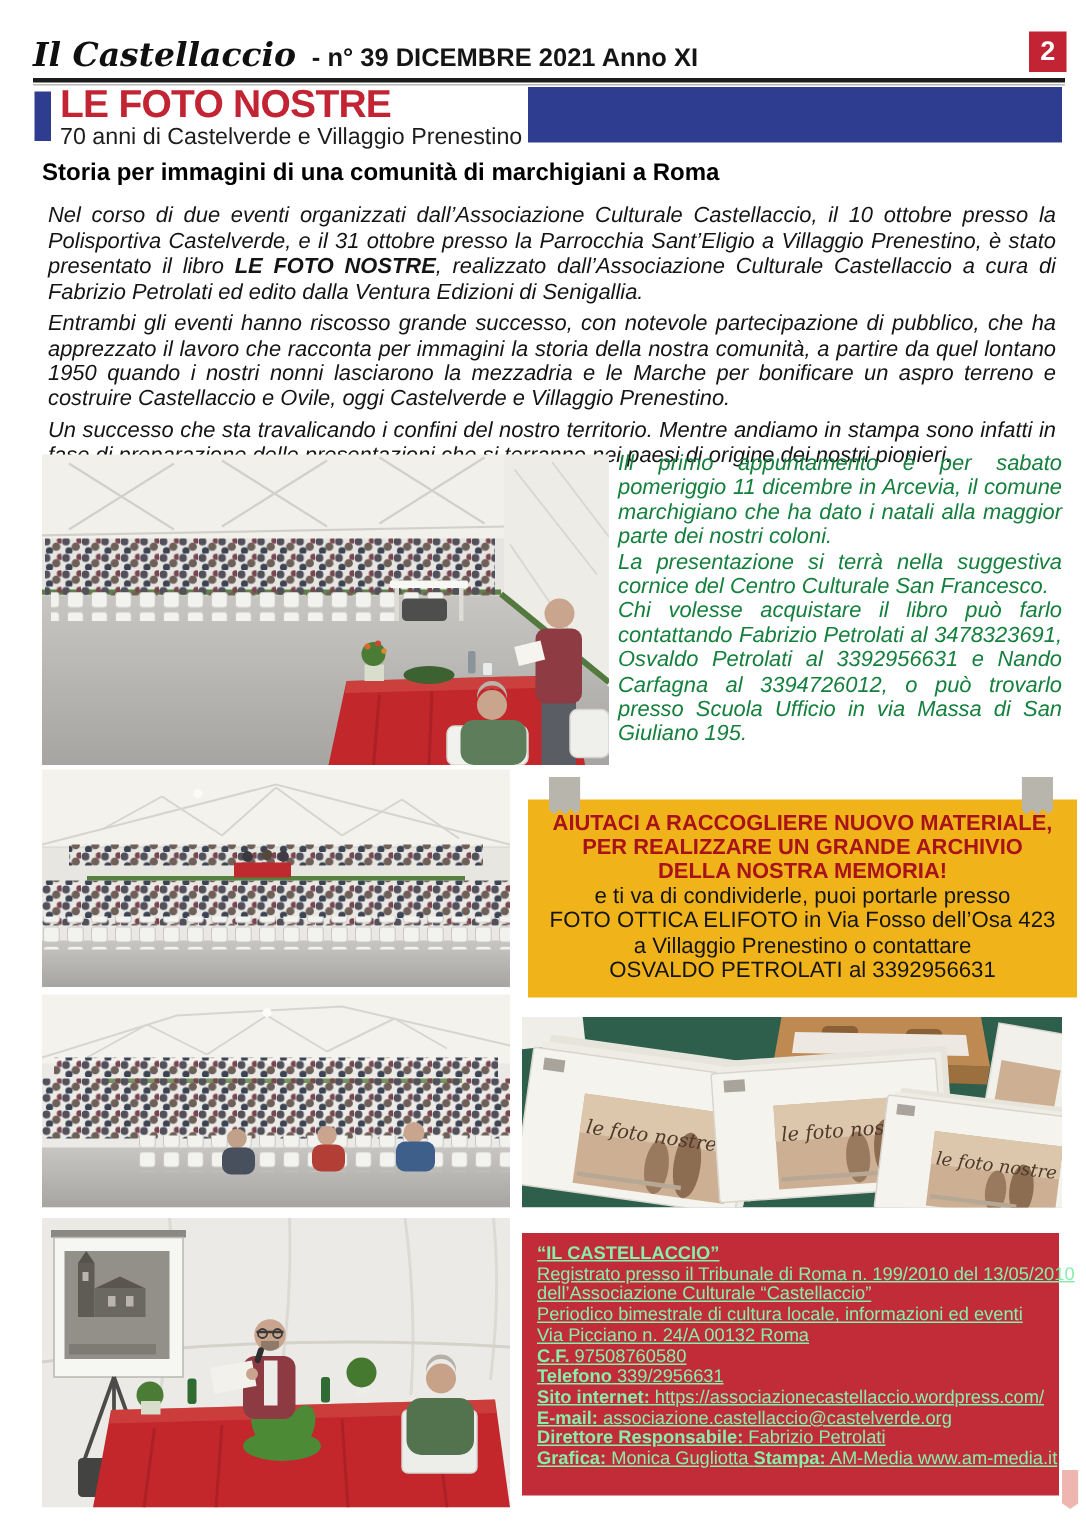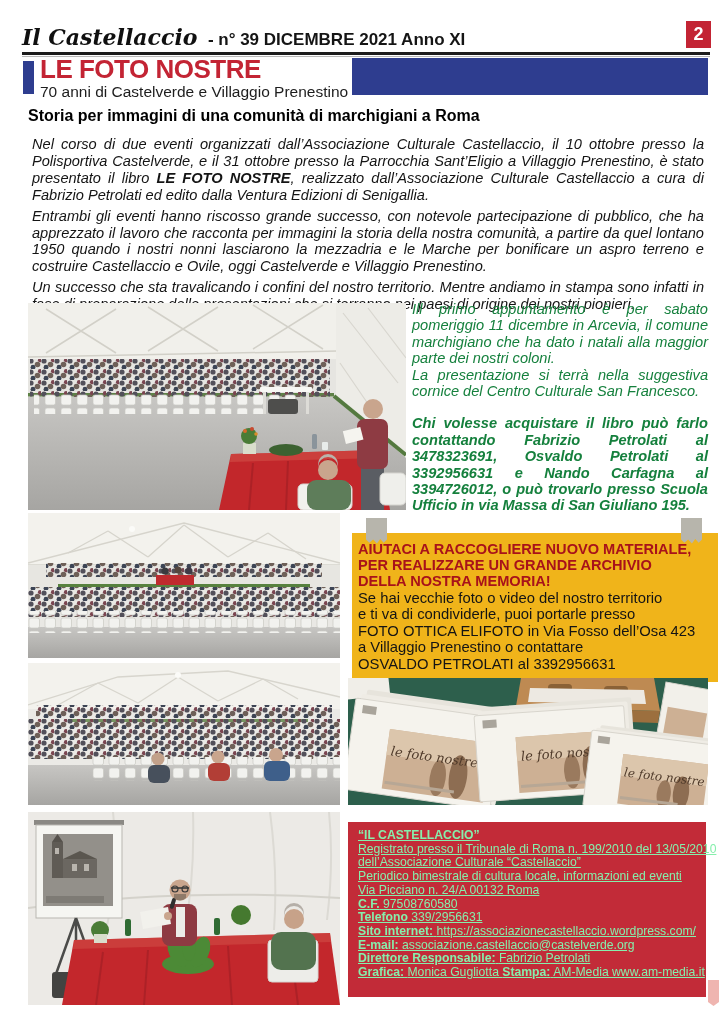--- a/index.html
+++ b/index.html
@@ -20,32 +20,32 @@
   .artsub{font-size:15.5px;color:#1d1d1d;line-height:17px;margin-top:1px;}
   .bluebar{position:absolute;left:352px;top:58px;width:356px;height:37px;background:#2E3D8F;}
   
   .heading{position:absolute;left:28px;top:107px;width:660px;font-size:16px;font-weight:bold;color:#000;}
   .bodytext{position:absolute;left:28px;top:132px;width:680px;font-style:italic;font-size:14.6px;
             line-height:16.9px;text-align:justify;color:#141414;}
   .bodytext p{margin:4px;}
   .rightcol{position:absolute;left:412px;top:301px;width:296px;font-style:italic;font-size:14.6px;
             line-height:16.4px;text-align:justify;color:#15803d;}
   .rightcol p{margin:0;}
-  .rightcol p.gap{margin-top:16px;font-weight:bold;}
+  .rightcol p.gap{margin-top:0;}
   
   .photo{position:absolute;}
   .photo svg{display:block;width:100%;height:100%;}
   .photo1{left:28px;top:303px;width:378px;height:207px;}
   .photo2{left:28px;top:513px;width:312px;height:145px;}
   .photo3{left:28px;top:663px;width:312px;height:142px;}
   .photo4{left:28px;top:812px;width:312px;height:193px;}
   .bookphoto{left:348px;top:678px;width:360px;height:127px;}
   
   .appeal{position:absolute;left:352px;top:533px;width:366px;box-sizing:border-box;background:#F0B41A;
-          padding:8px 6px 9px;}
+          text-align:center;padding:8px 6px 9px;}
   .appeal .hline{color:#A8121A;font-weight:bold;font-size:14.6px;line-height:16.2px;white-space:nowrap;}
   .appeal .bline{color:#141414;font-size:14.8px;line-height:16.6px;white-space:nowrap;}
   .tape{position:absolute;width:21px;height:27px;background:#B7B5AC;z-index:5;
         clip-path:polygon(0 0,100% 0,100% 80%,84% 92%,68% 78%,52% 94%,34% 80%,16% 92%,0 80%);}
   .tape1{left:366px;top:518px;}
   .tape2{left:681px;top:518px;}
   .pinktape{position:absolute;left:708px;top:980px;width:11px;height:26px;background:#EFB5B0;
         clip-path:polygon(0 0,100% 0,100% 85%,50% 100%,0 85%);}
   
   .footer{position:absolute;left:348px;top:822px;width:358px;box-sizing:border-box;background:#C22B38;
@@ -250,21 +250,20 @@
       <rect x="243" y="120" width="45" height="38" rx="10" fill="#53734F"></rect>
       <circle cx="266" cy="107" r="10" fill="#C7A289"></circle>
       <path d="M256 104 A10 10 0 0 1 276 104 L276 101 A10 10 0 0 0 256 101 Z" fill="#B5AFA8"></path>
     </svg>
   </div>
 
   <div class="appeal">
     <div class="hline">AIUTACI A RACCOGLIERE NUOVO MATERIALE,</div>
     <div class="hline">PER REALIZZARE UN GRANDE ARCHIVIO</div>
     <div class="hline">DELLA NOSTRA MEMORIA!</div>
-    <div class="bline">Se hai vecchie foto o video del nostro territorio</div>
     <div class="bline">e ti va di condividerle, puoi portarle presso</div>
     <div class="bline">FOTO OTTICA ELIFOTO in Via Fosso dell’Osa 423</div>
     <div class="bline">a Villaggio Prenestino o contattare</div>
     <div class="bline">OSVALDO PETROLATI al 3392956631</div>
   </div>
   <div class="tape tape1"></div>
   <div class="tape tape2"></div>
 
   <div class="photo bookphoto">
     <svg viewBox="0 0 360 127" preserveAspectRatio="none">

